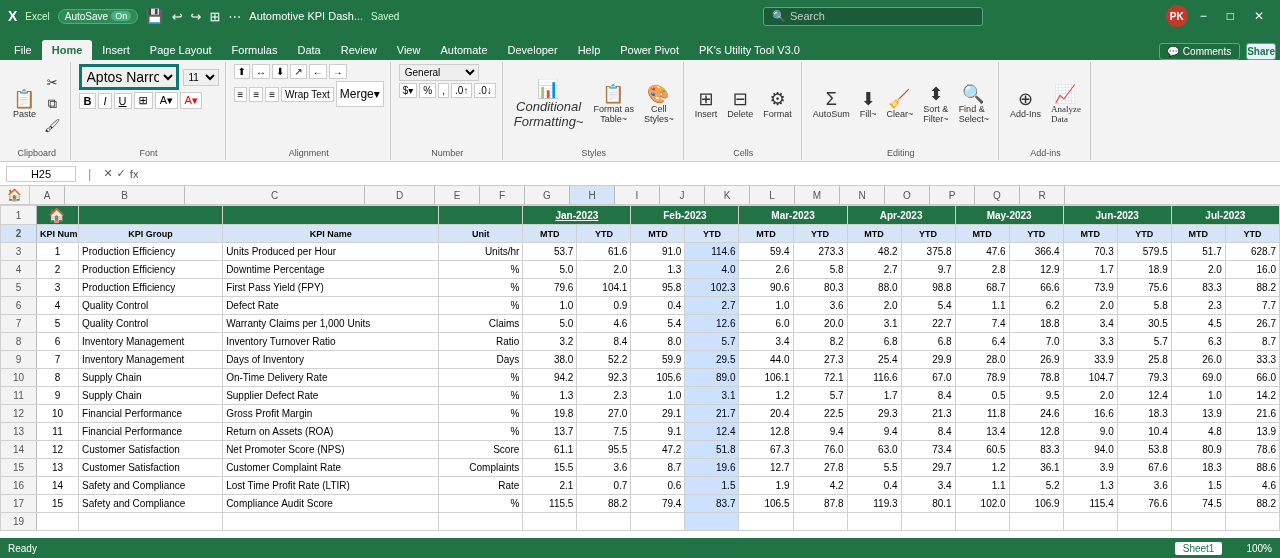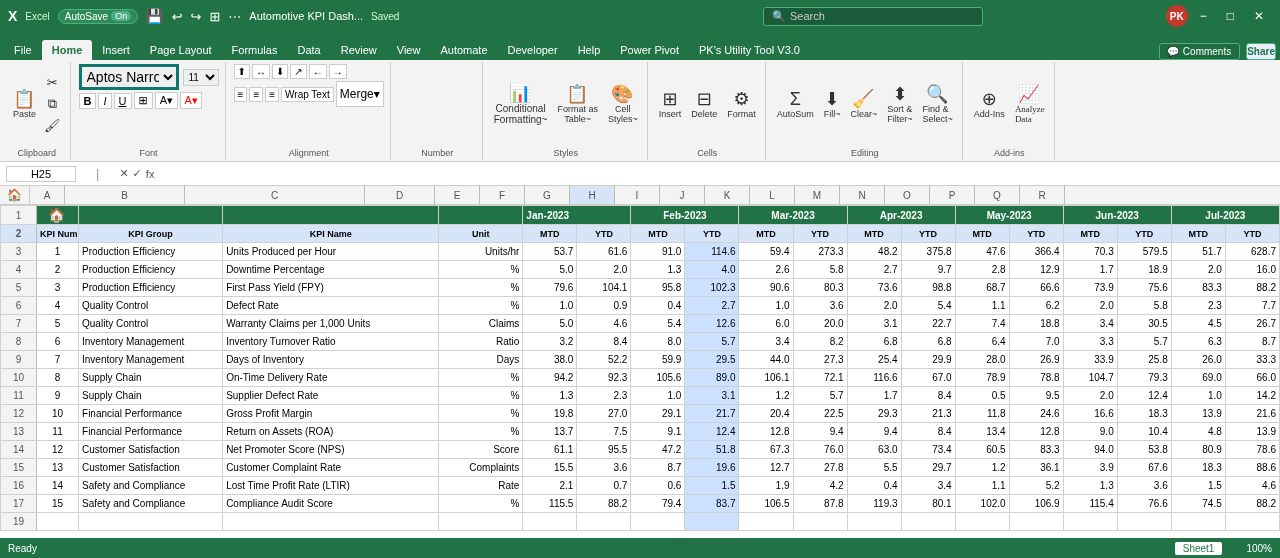--- a/index.html
+++ b/index.html
@@ -93,21 +93,21 @@
     .ribbon-icon { font-size: 18px; line-height: 1; }
     .ribbon-icon-sm { font-size: 13px; }
 
     
     #formula-bar {
       height: 24px;
       background: #fff;
       border-bottom: 1px solid #ccc;
       display: flex;
       align-items: center;
-      gap: 20px;
+      gap: 12px;
       padding: 0 6px;
     }
     .cell-ref {
       width: 70px;
       border: 1px solid #ccc;
       padding: 1px 4px;
       font-size: 11px;
       text-align: center;
     }
     .formula-divider { color: #999; font-size: 13px; }
@@ -318,28 +318,40 @@
           <button style="font-size:10px;border:1px solid #ccc;background:#fff;cursor:pointer;padding:1px 3px;">≡</button>
           <button style="font-size:10px;border:1px solid #ccc;background:#fff;cursor:pointer;padding:1px 3px;">≡</button>
           <button style="font-size:10px;border:1px solid #ccc;background:#fff;cursor:pointer;padding:1px 3px;">Wrap Text</button>
           <button style="font-size:12px;border:1px solid #ccc;background:#fff;cursor:pointer;padding:5px 3px;">Merge▾</button>
         </div>
       </div>
       <span class="ribbon-group-label">Alignment</span>
     </div>
 
     <div class="ribbon-group" style="min-width:90px;">
+      <div class="ribbon-group-content" style="flex-direction:column;gap:2px;align-items:flex-start;">
+        <select style="font-size:10px;width:80px;border:1px solid #ccc;padding:1px;">
+          <option>General</option>
+        </select>
+        <div style="display:flex;gap:2px;align-items:center;">
+          <button style="font-size:10px;border:1px solid #ccc;background:#fff;cursor:pointer;padding:1px 3px;">$▾</button>
+          <button style="font-size:10px;border:1px solid #ccc;background:#fff;cursor:pointer;padding:1px 3px;">%</button>
+          <button style="font-size:10px;border:1px solid #ccc;background:#fff;cursor:pointer;padding:1px 3px;">,</button>
+          <button style="font-size:10px;border:1px solid #ccc;background:#fff;cursor:pointer;padding:1px 3px;">.0↑</button>
+          <button style="font-size:10px;border:1px solid #ccc;background:#fff;cursor:pointer;padding:1px 3px;">.0↓</button>
+        </div>
+      </div>
       <span class="ribbon-group-label">Number</span>
     </div>
 
     <div class="ribbon-group" style="min-width:120px;">
       <div class="ribbon-group-content" style="flex-direction:row;gap:4px;align-items:center;">
         <div class="ribbon-btn" style="text-align:center;">
           <span class="ribbon-icon">📊</span>
-          <span style="font-size:10px;">Conditional<br>Formatting~</span>
+          <span style="font-size:13px;font-style:italic;">Conditional<br>Formatting~</span>
         </div>
         <div class="ribbon-btn" style="text-align:center;">
           <span class="ribbon-icon">📋</span>
           <span style="font-size:9px;">Format as<br>Table~</span>
         </div>
         <div class="ribbon-btn" style="text-align:center;">
           <span class="ribbon-icon">🎨</span>
           <span style="font-size:9px;">Cell<br>Styles~</span>
         </div>
       </div>
@@ -467,21 +479,21 @@
         <col style="width:45px">
       </colgroup>
 
       <tbody>
           <tr>
         <td>1</td>
         <td style="text-align:center;background:#217346;color:#fff;font-size:14px;">🏠</td>
         <td style="background:#217346;"></td>
         <td style="background:#217346;"></td>
         <td style="background:#217346;"></td>
-        <td colspan="2" style="background:#217346;color:#fff;font-weight:bold;">Jan-2023</td>
+        <td colspan="2" style="background:#217346;color:#fff;font-weight:bold;text-align:center;text-decoration:underline;">Jan-2023</td>
         <td colspan="2" style="background:#217346;color:#fff;font-weight:bold;text-align:center;">Feb-2023</td>
         <td colspan="2" style="background:#217346;color:#fff;font-weight:bold;text-align:center;">Mar-2023</td>
         <td colspan="2" style="background:#217346;color:#fff;font-weight:bold;text-align:center;">Apr-2023</td>
         <td colspan="2" style="background:#217346;color:#fff;font-weight:bold;text-align:center;">May-2023</td>
         <td colspan="2" style="background:#217346;color:#fff;font-weight:bold;text-align:center;">Jun-2023</td>
         <td colspan="2" style="background:#217346;color:#fff;font-weight:bold;text-align:center;">Jul-2023</td>
       </tr>
 
       <tr class="header-row">
         <td>2</td>
@@ -552,21 +564,21 @@
         <td class="kpi-num">3</td>
         <td>Production Efficiency</td>
         <td>First Pass Yield (FPY)</td>
         <td class="num">%</td>
         <td class="num">79.6</td>
         <td class="num">104.1</td>
         <td class="num">95.8</td>
         <td class="num selected-col">102.3</td>
         <td class="num">90.6</td>
         <td class="num">80.3</td>
-        <td class="num">73.6</td>
+        <td class="num">88.0</td>
         <td class="num">98.8</td>
         <td class="num">68.7</td>
         <td class="num">66.6</td>
         <td class="num">73.9</td>
         <td class="num">75.6</td>
         <td class="num">83.3</td>
         <td class="num">88.2</td>
       </tr>
       <tr>
         <td>6</td>

